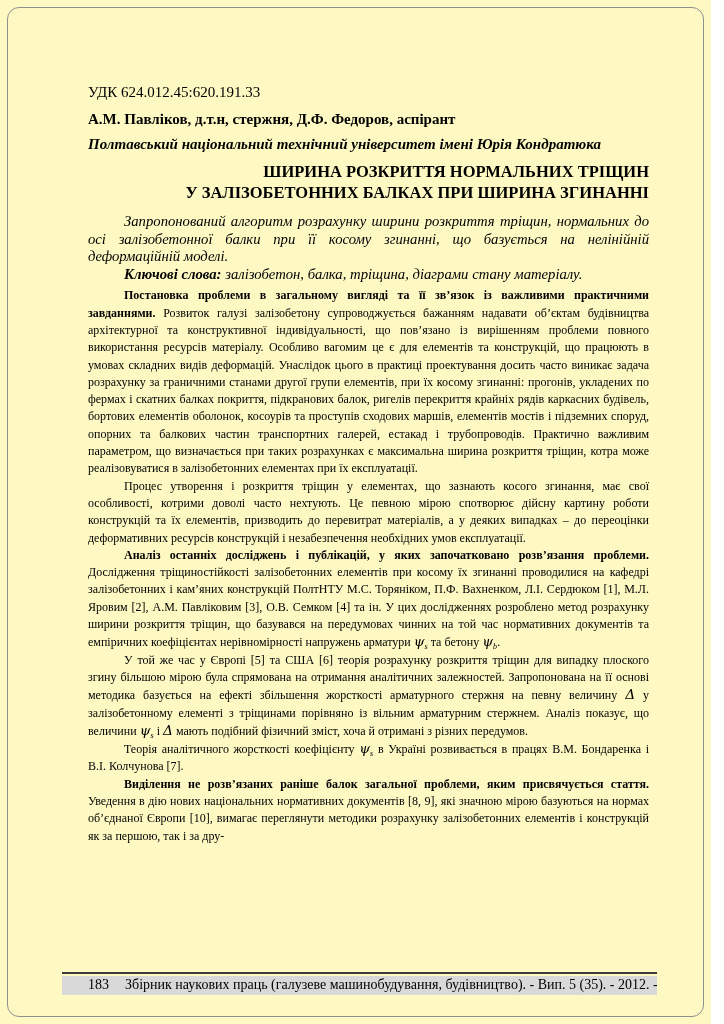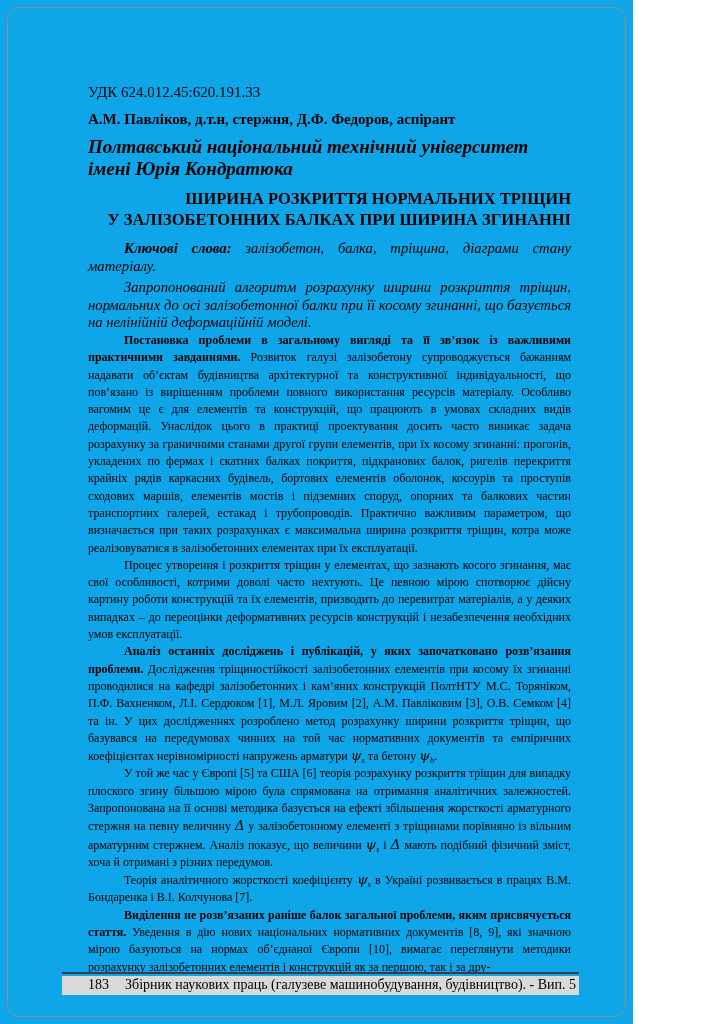--- a/index.html
+++ b/index.html
@@ -6,38 +6,38 @@
   html, body { background: #ffffff; }
   body {
     width: 724px; height: 1024px;
     font-family: "Liberation Serif", serif;
     color: #000;
     position: relative;
     overflow: hidden;
   }
   .page {
     position: relative;
-    width: 633px; height: 1024px;
-    background: #0ea5e9;
+    width: 711px; height: 1024px;
+    background: #fef9c3;
     overflow: hidden;
   }
   .border-frame {
     position: absolute;
     left: 7px; top: 7px; right: 7px; bottom: 7px;
     border: 1px solid #8f8f8f;
     border-radius: 12px;
     pointer-events: none;
   }
   .content {
     position: absolute;
     top: 84px; left: 88px; right: 62px;
   }
   .udk { font-size: 15px; margin-bottom: 10px; }
   .authors { font-size: 15px; font-weight: bold; margin-bottom: 8px; }
-  .affiliation { font-size: 19px; font-weight: bold; font-style: italic; margin-bottom: 8px; }
+  .affiliation { font-size: 15px; font-weight: bold; font-style: italic; margin-bottom: 8px; }
   .title {
     font-size: 16.5px; font-weight: bold;
     text-align: right; line-height: 21px;
     margin: 4px 0 10px 0;
   }
   .para {
     font-size: 12px; line-height: 17.3px;
     text-align: justify; text-indent: 36px;
   }
   .para.abstract { font-style: italic; font-size: 14.7px; line-height: 17.6px; }
@@ -69,22 +69,22 @@
 
   <div class="content">
     <div class="udk">УДК 624.012.45:620.191.33</div>
     <div class="authors">А.М. Павліков, д.т.н, стержня, Д.Ф. Федоров, аспірант</div>
     <div class="affiliation">Полтавський національний технічний університет імені Юрія Кондратюка</div>
     <h1 class="title">
       <span>ШИРИНА РОЗКРИТТЯ НОРМАЛЬНИХ ТРІЩИН</span><br>
       <span>У ЗАЛІЗОБЕТОННИХ БАЛКАХ ПРИ ШИРИНА ЗГИНАННІ</span>
     </h1>
     <div class="paragraphs">
+        <p class="para abstract"><span>Запропонований алгоритм розрахунку ширини розкриття тріщин, нормальних до осі залізобетонної балки при її косому згинанні, що базується на нелінійній деформаційній моделі.</span></p>
         <p class="para keywords"><span class="b">Ключові слова:</span><span> залізобетон, балка, тріщина, діаграми стану матеріалу.</span></p>
-        <p class="para abstract"><span>Запропонований алгоритм розрахунку ширини розкриття тріщин, нормальних до осі залізобетонної балки при її косому згинанні, що базується на нелінійній деформаційній моделі.</span></p>
         <p class="para body"><span class="b">Постановка проблеми в загальному вигляді та її зв’язок із важливими практичними завданнями.</span><span> Розвиток галузі залізобетону супроводжується бажанням надавати об’єктам будівництва архітектурної та конструктивної індивідуальності, що пов’язано із вирішенням проблеми повного використання ресурсів матеріалу. Особливо вагомим це є для елементів та конструкцій, що працюють в умовах складних видів деформацій. Унаслідок цього в практиці проектування досить часто виникає задача розрахунку за граничними станами другої групи елементів, при їх косому згинанні: прогонів, укладених по фермах і скатних балках покриття, підкранових балок, ригелів перекриття крайніх рядів каркасних будівель, бортових елементів оболонок, косоурів та проступів сходових маршів, елементів мостів і підземних споруд, опорних та балкових частин транспортних галерей, естакад і трубопроводів. Практично важливим параметром, що визначається при таких розрахунках є максимальна ширина розкриття тріщин, котра може реалізовуватися в залізобетонних елементах при їх експлуатації.</span></p>
         <p class="para body"><span>Процес утворення і розкриття тріщин у елементах, що зазнають косого згинання, має свої особливості, котрими доволі часто нехтують. Це певною мірою спотворює дійсну картину роботи конструкцій та їх елементів, призводить до перевитрат матеріалів, а у деяких випадках – до переоцінки деформативних ресурсів конструкцій і незабезпечення необхідних умов експлуатації.</span></p>
         <p class="para body"><span class="b">Аналіз останніх досліджень і публікацій, у яких започатковано розв’язання проблеми.</span><span> Дослідження тріщиностійкості залізобетонних елементів при косому їх згинанні проводилися на кафедрі залізобетонних і кам’яних конструкцій ПолтНТУ М.С. Торяніком, П.Ф. Вахненком, Л.І. Сердюком [1], М.Л. Яровим [2], А.М. Павліковим [3], О.В. Семком [4] та ін. У цих дослідженнях розроблено метод розрахунку ширини розкриття тріщин, що базувався на передумовах чинних на той час нормативних документів та емпіричних коефіцієнтах нерівномірності напружень арматури </span><span class="math">ψ</span><sub class="i">s</sub><span> та бетону </span><span class="math">ψ</span><sub class="i">b</sub><span>.</span></p>
         <p class="para body"><span>У той же час у Європі [5] та США [6] теорія розрахунку розкриття тріщин для випадку плоского згину більшою мірою була спрямована на отримання аналітичних залежностей. Запропонована на її основі методика базується на ефекті збільшення жорсткості арматурного стержня на певну величину </span><span class="math">Δ</span><span> у залізобетонному елементі з тріщинами порівняно із вільним арматурним стержнем. Аналіз показує, що величини </span><span class="math">ψ</span><sub class="i">s</sub><span> і </span><span class="math">Δ</span><span> мають подібний фізичний зміст, хоча й отримані з різних передумов.</span></p>
         <p class="para body"><span>Теорія аналітичного жорсткості коефіцієнту </span><span class="math">ψ</span><sub class="i">s</sub><span> в Україні розвивається в працях В.М. Бондаренка і В.І. Колчунова [7].</span></p>
         <p class="para body"><span class="b">Виділення не розв’язаних раніше балок загальної проблеми, яким присвячується стаття.</span><span> Уведення в дію нових національних нормативних документів [8, 9], які значною мірою базуються на нормах об’єднаної Європи [10], вимагає переглянути методики розрахунку залізобетонних елементів і конструкцій як за першою, так і за дру-</span></p>
       </div>
   </div>
 
   <div class="footer">

